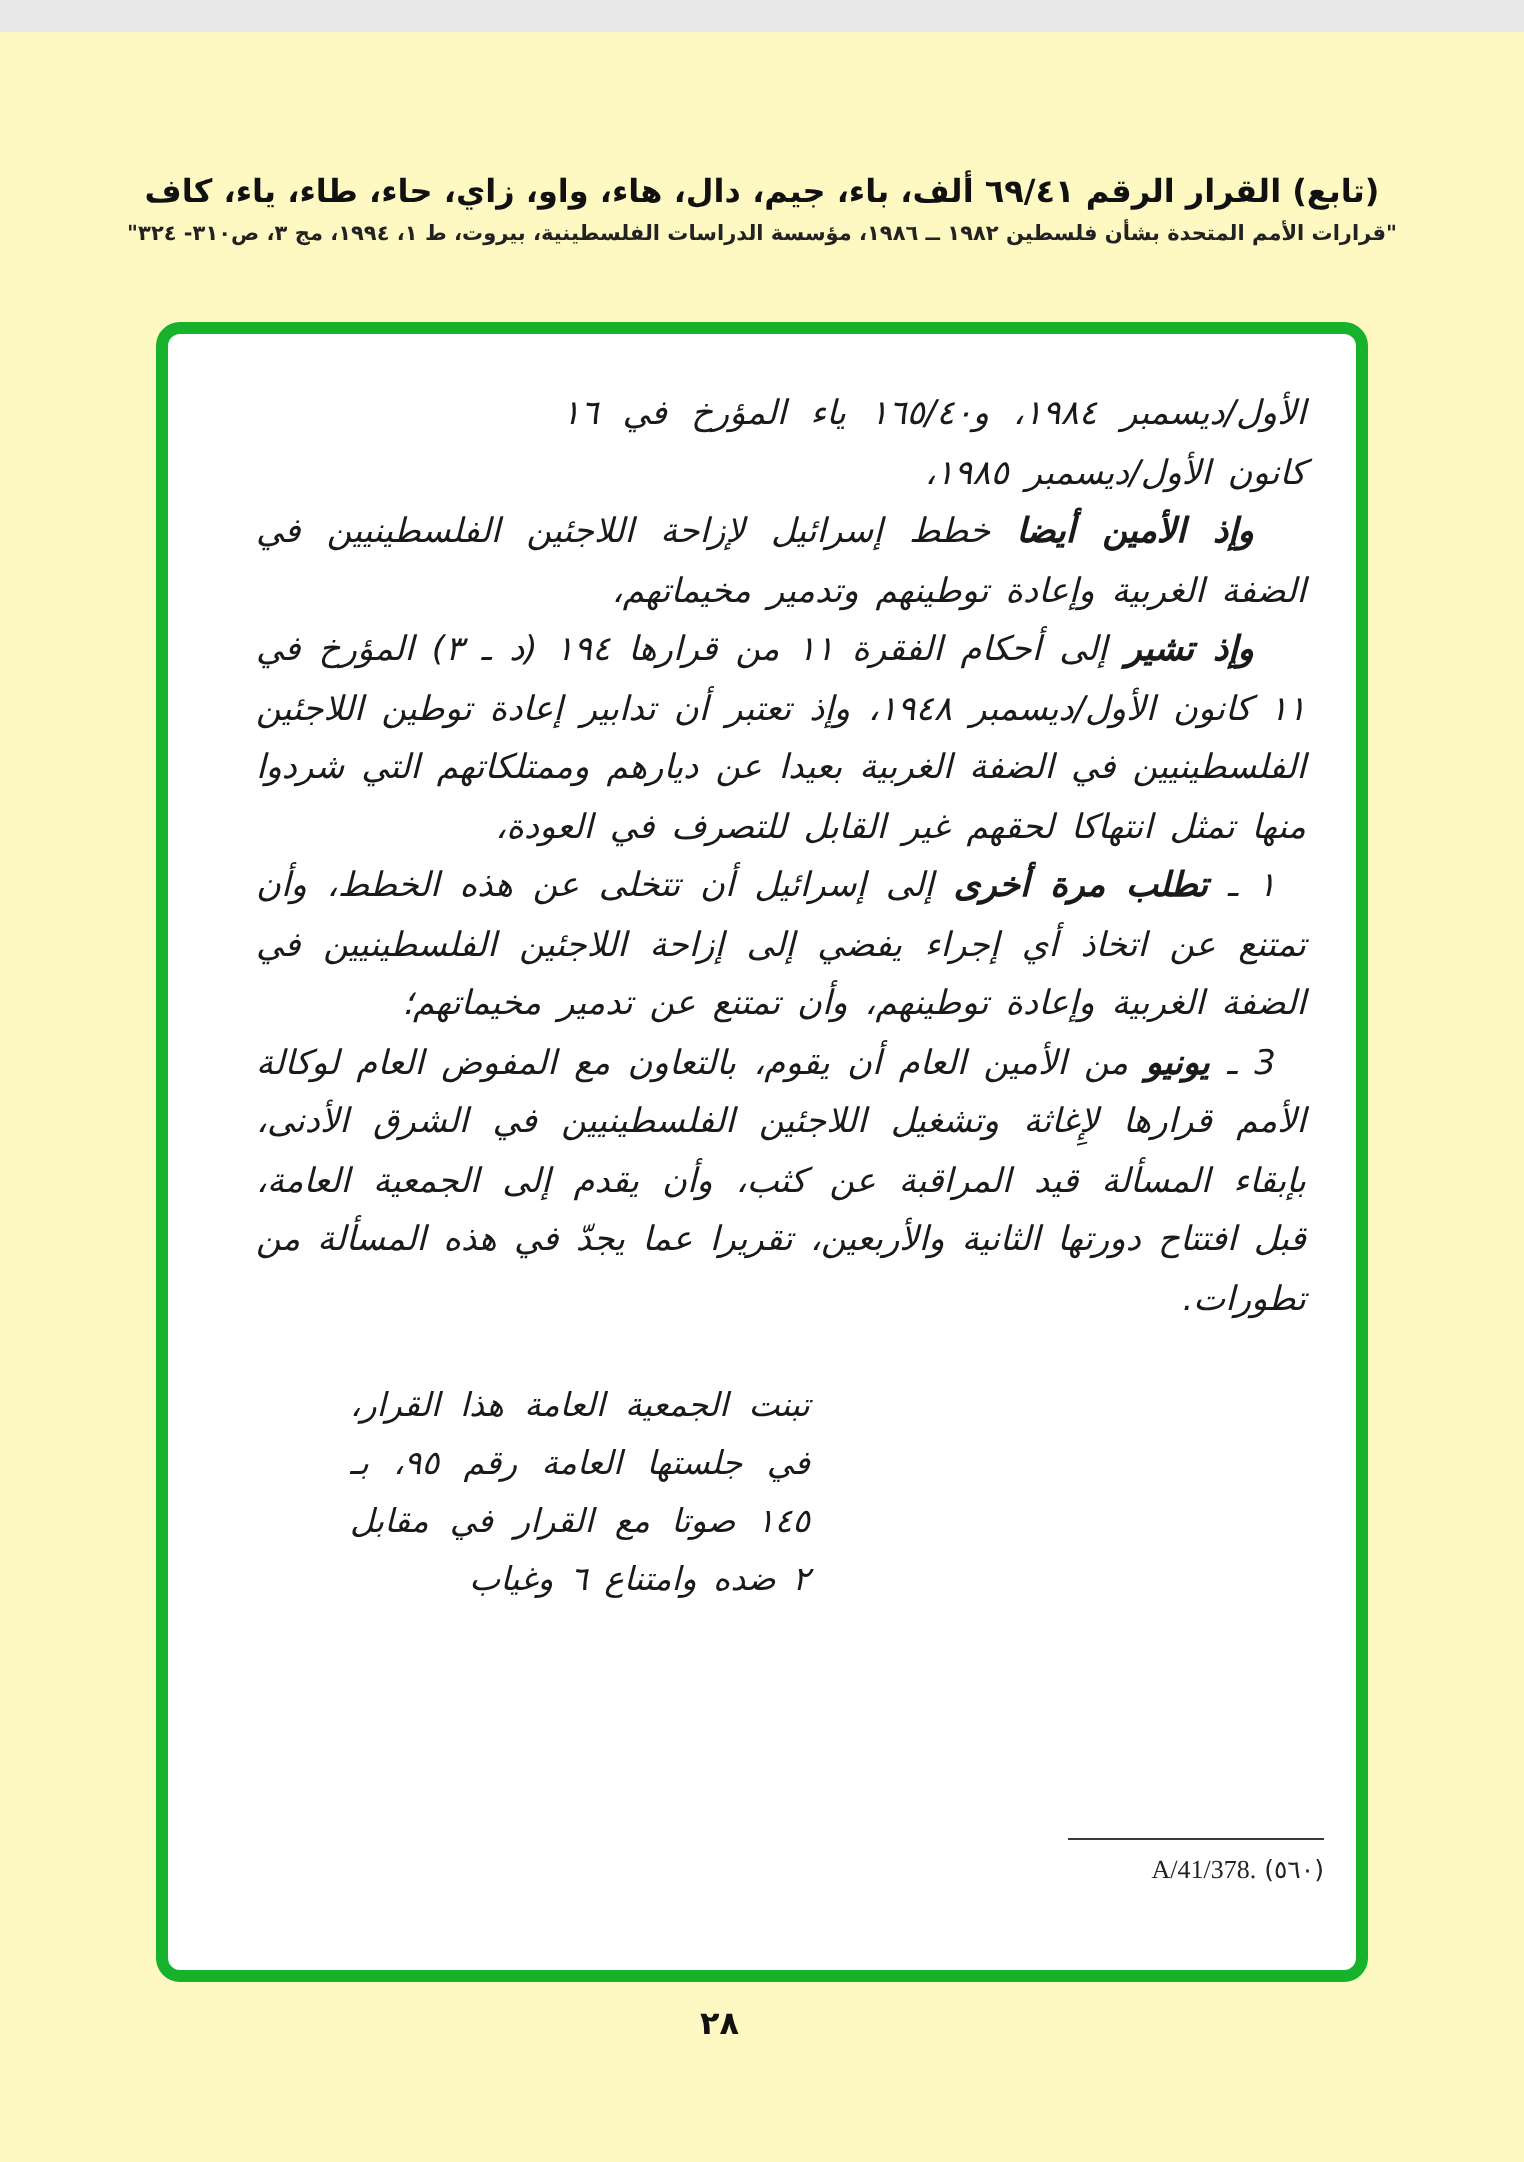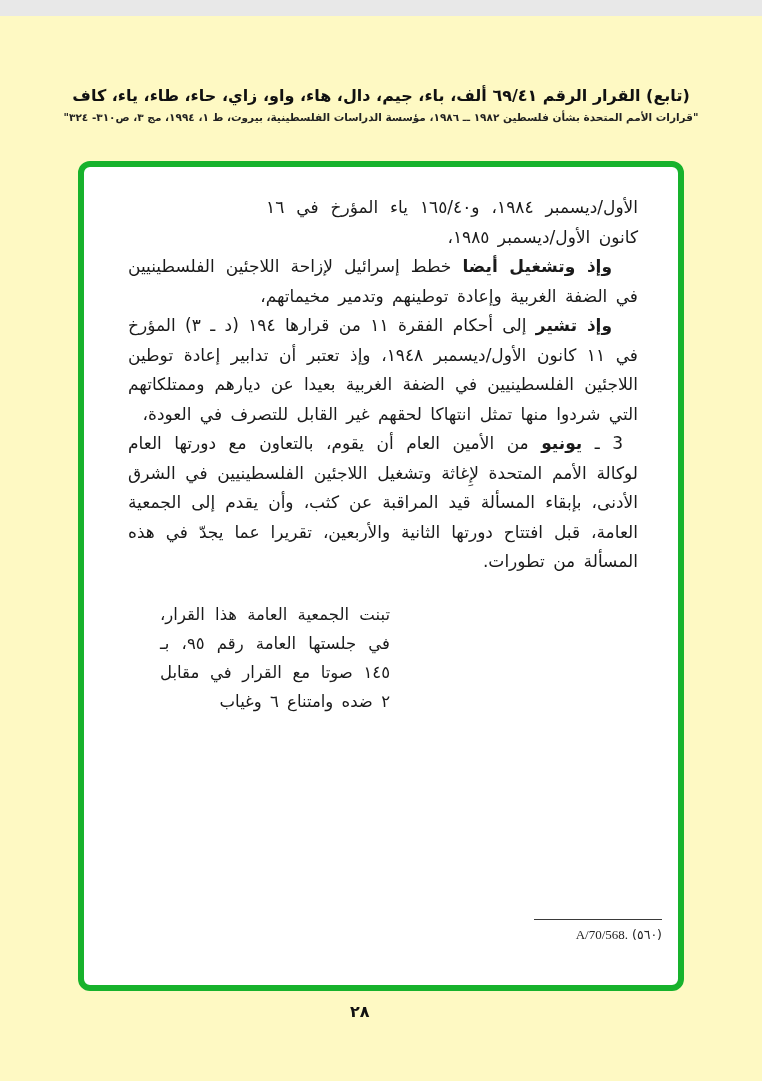--- a/index.html
+++ b/index.html
@@ -24,25 +24,26 @@
   }
   .frame{
     position:absolute;top:145px;left:78px;
     width:606px;height:830px;
     box-sizing:border-box;
     border:6px solid #17b22c;
     border-radius:12px;
     background:#fff;
   }
   .content{
-    position:absolute;top:0;right:16px;left:0;
+    position:absolute;top:0;right:1px;left:0;
     padding:26px 24px 0 44px;
     font-size:17px;line-height:29.5px;
     text-align:justify;
     word-spacing:3px;
+    font-style:italic;
   }
   .content p{margin:0;padding:0;}
   .narrow{margin-left:0;margin-right:0;width:372px;}
   .indent{text-indent:26px;}
   .num-indent{text-indent:15px;}
   b.lead{font-weight:bold;}
   sup.fn-ref{font-size:10.5px;position:relative;top:-6px;word-spacing:0;}
   .adoption{
     width:230px;
     margin-top:23px;
@@ -81,40 +82,43 @@
     <div class="content">
 
       <p class="narrow">
         <span>الأول/ديسمبر ١٩٨٤، و١٦٥/٤٠ ياء المؤرخ في ١٦ كانون الأول/ديسمبر ١٩٨٥،</span>
       </p>
 
 
 
 
       <p class="indent">
-        <b class="lead">وإذ وتشغيل أيضا</b><span> خطط إسرائيل لإزاحة اللاجئين الفلسطينيين في الضفة الغربية وإعادة توطينهم وتدمير مخيماتهم،</span>
+        <b class="lead">وإذ الأمين أيضا</b><span> خطط إسرائيل لإزاحة اللاجئين الفلسطينيين في الضفة الغربية وإعادة توطينهم وتدمير مخيماتهم،</span>
       </p>
 
       <p class="indent">
         <b class="lead">وإذ تشير</b><span> إلى أحكام الفقرة ١١ من قرارها ١٩٤ (د ـ ٣) المؤرخ في ١١ كانون الأول/ديسمبر ١٩٤٨، وإذ تعتبر أن تدابير إعادة توطين اللاجئين الفلسطينيين في الضفة الغربية بعيدا عن ديارهم وممتلكاتهم التي شردوا منها تمثل انتهاكا لحقهم غير القابل للتصرف في العودة،</span>
       </p>
 
+      <p class="num-indent">
+        <span>١ ـ </span><b class="lead">تطلب مرة أخرى</b><span> إلى إسرائيل أن تتخلى عن هذه الخطط، وأن تمتنع عن اتخاذ أي إجراء يفضي إلى إزاحة اللاجئين الفلسطينيين في الضفة الغربية وإعادة توطينهم، وأن تمتنع عن تدمير مخيماتهم؛</span>
+      </p>
 
       <p class="num-indent">
-        <span>3 ـ </span><b class="lead">يونيو</b><span> من الأمين العام أن يقوم، بالتعاون مع دورتها العام لوكالة الأمم المتحدة لإِغاثة وتشغيل اللاجئين الفلسطينيين في الشرق الأدنى، بإبقاء المسألة قيد المراقبة عن كثب، وأن يقدم إلى الجمعية العامة، قبل افتتاح دورتها الثانية والأربعين، تقريرا عما يجدّ في هذه المسألة من تطورات.</span>
+        <span>3 ـ </span><b class="lead">يونيو</b><span> من الأمين العام أن يقوم، بالتعاون مع المفوض العام لوكالة الأمم قرارها لإِغاثة وتشغيل اللاجئين الفلسطينيين في الشرق الأدنى، بإبقاء المسألة قيد المراقبة عن كثب، وأن يقدم إلى الجمعية العامة، قبل افتتاح دورتها الثانية والأربعين، تقريرا عما يجدّ في هذه المسألة من تطورات.</span>
       </p>
 
       <div class="adoption">تبنت الجمعية العامة هذا القرار، في جلستها العامة رقم ٩٥، بـ ١٤٥ صوتا مع القرار في مقابل ٢ ضده وامتناع ٦ وغياب</div>
 
     </div>
 
     <div class="footnote">
       <div class="rule"></div>
       <div class="fn-line">
         <span>(٥٦٠)</span>
-        <span class="latin" dir="ltr">A/70/568.</span>
+        <span class="latin" dir="ltr">A/41/378.</span>
       </div>
     </div>
   </div>
 
   <div class="page-num">٢٨</div>
 
 </div>
 
 </body></html>

